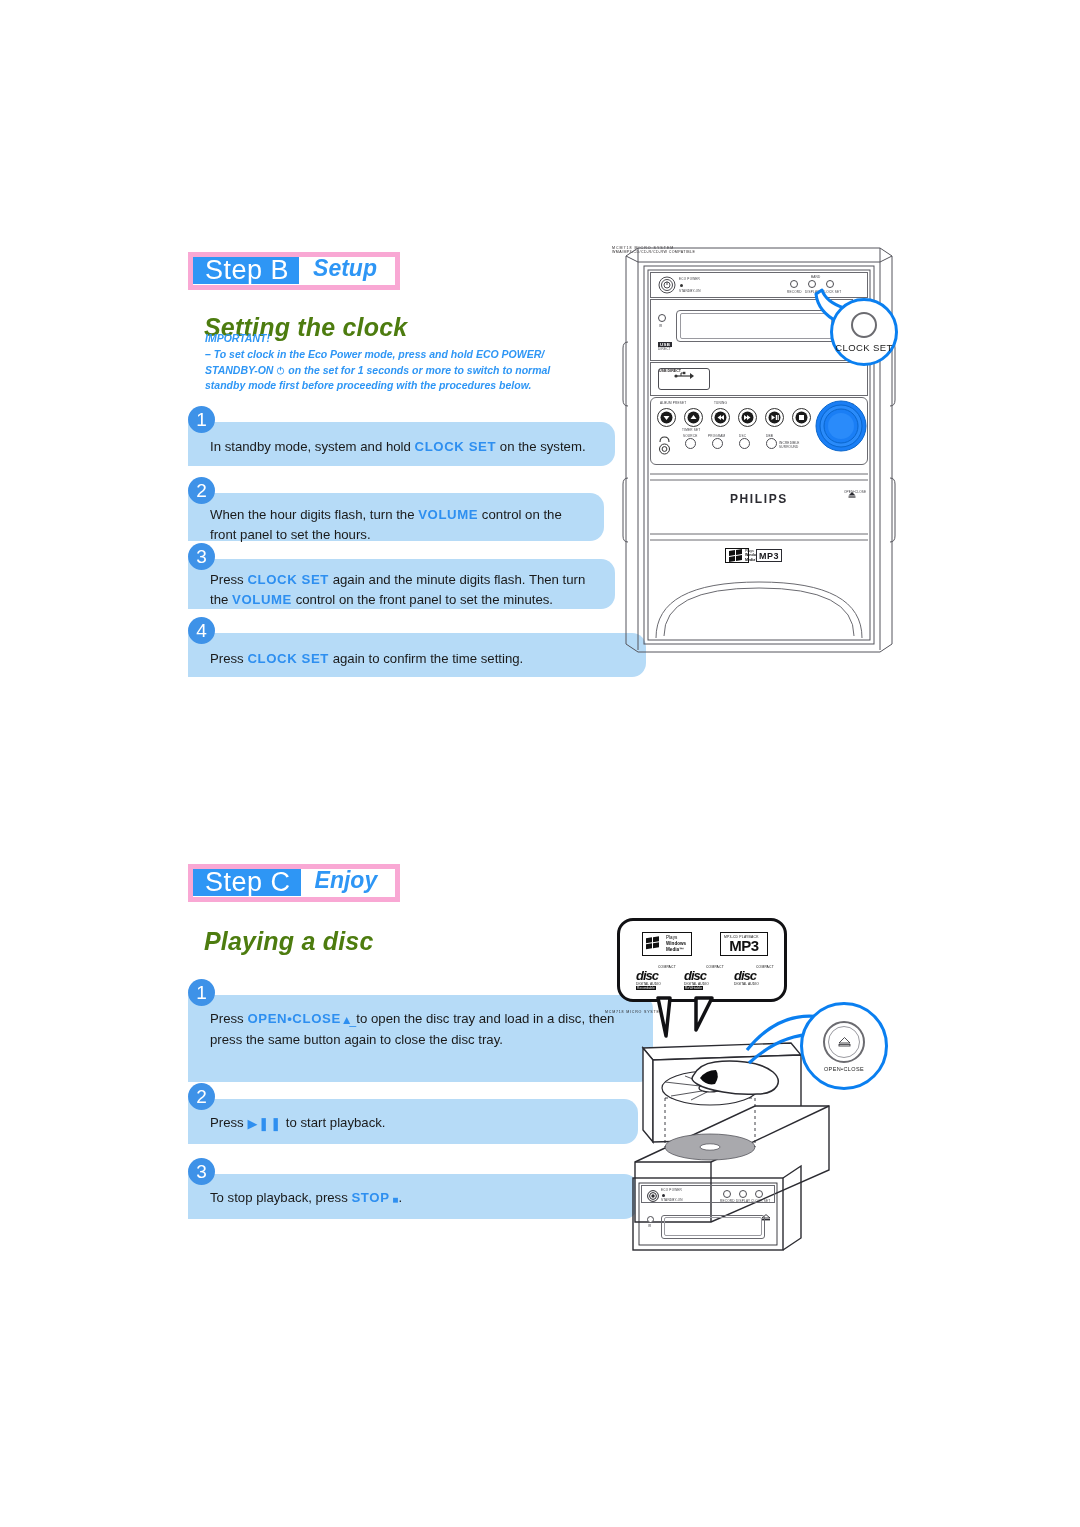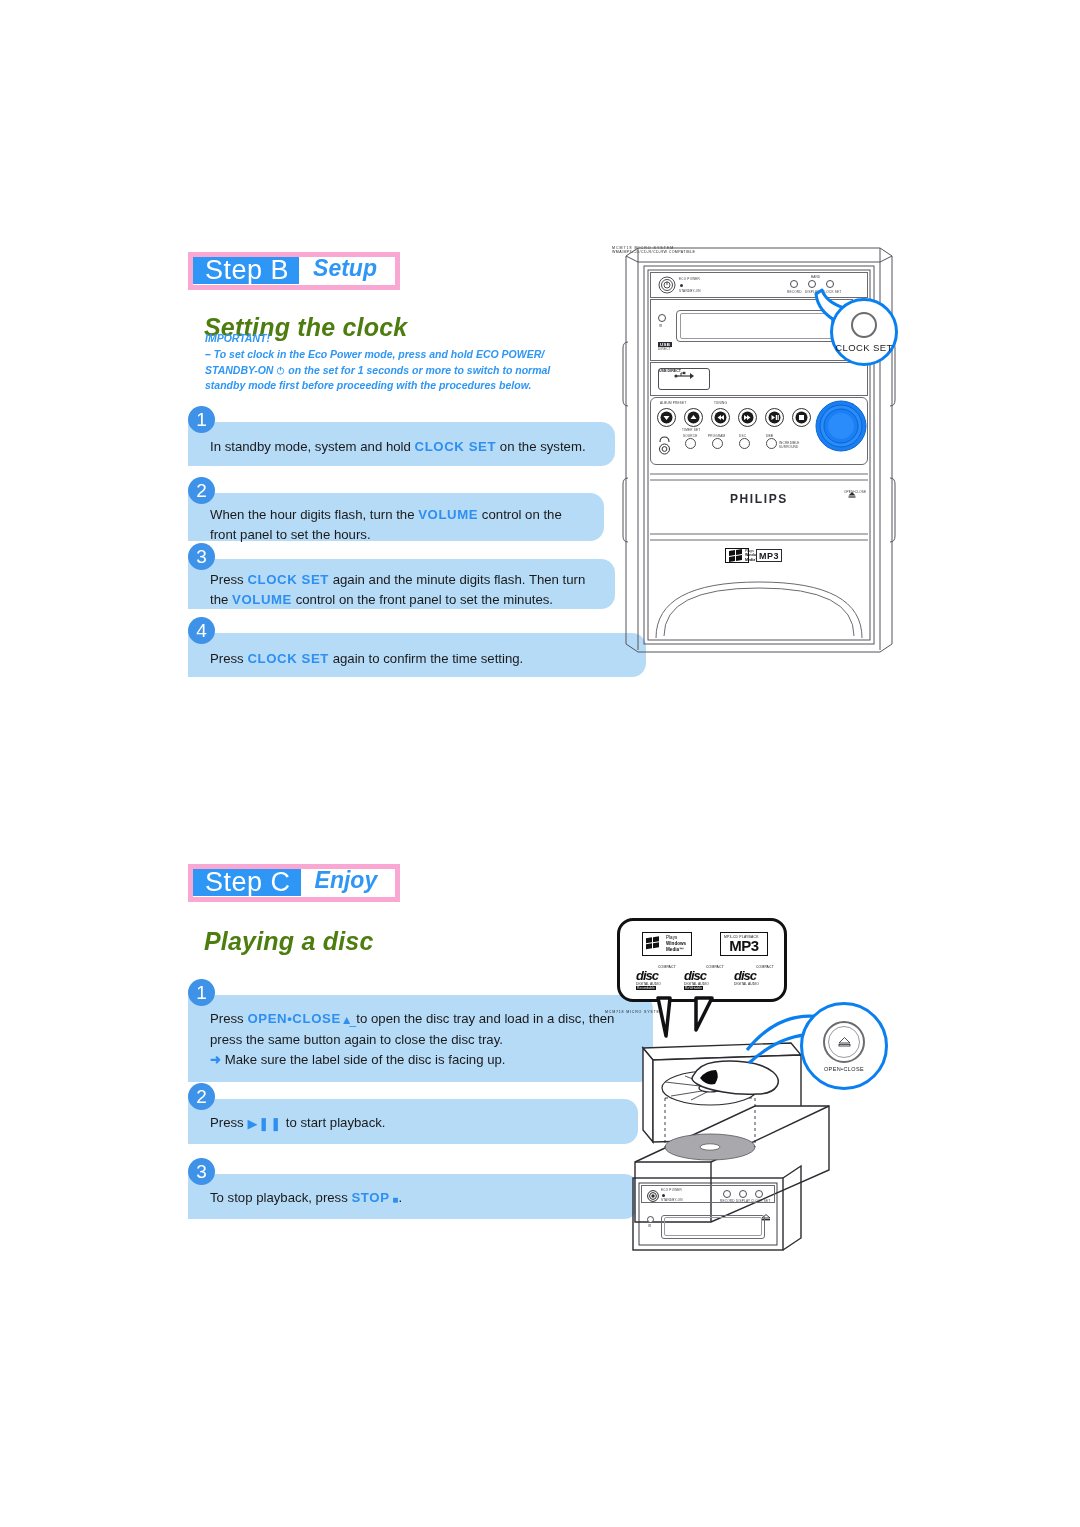--- a/index.html
+++ b/index.html
@@ -550,24 +550,20 @@
   </div>
   <div class="chip-right">Enjoy</div>
 </div>
 
 <div class="section-title" style="left:204px; top:927px;">Playing a disc</div>
 
 <div class="step-num" style="left:188px; top:979px;">1</div>
 <div class="band" style="left:188px; top:995px; width:465px; height:87px;">
   <div class="band-text" style="top:14px;">
     <span>Press </span><span class="hl">OPEN•CLOSE</span><span class="inline-icon eject-glyph">▲̲</span><span> to open the disc tray and load in a disc, then press the same button again to close the disc tray.</span>
-    <span class="arrow-line">
-      <span class="arrow-glyph">➜</span>
-      <span>Make sure the label side of the disc is facing up.</span>
-    </span>
   </div>
 </div>
 
 <div class="step-num" style="left:188px; top:1083px;">2</div>
 <div class="band" style="left:188px; top:1099px; width:450px; height:45px;">
   <div class="band-text" style="top:14px;">
     <span>Press </span><span class="inline-icon play-glyph">▶❚❚</span><span> to start playback.</span>
   </div>
 </div>
 

